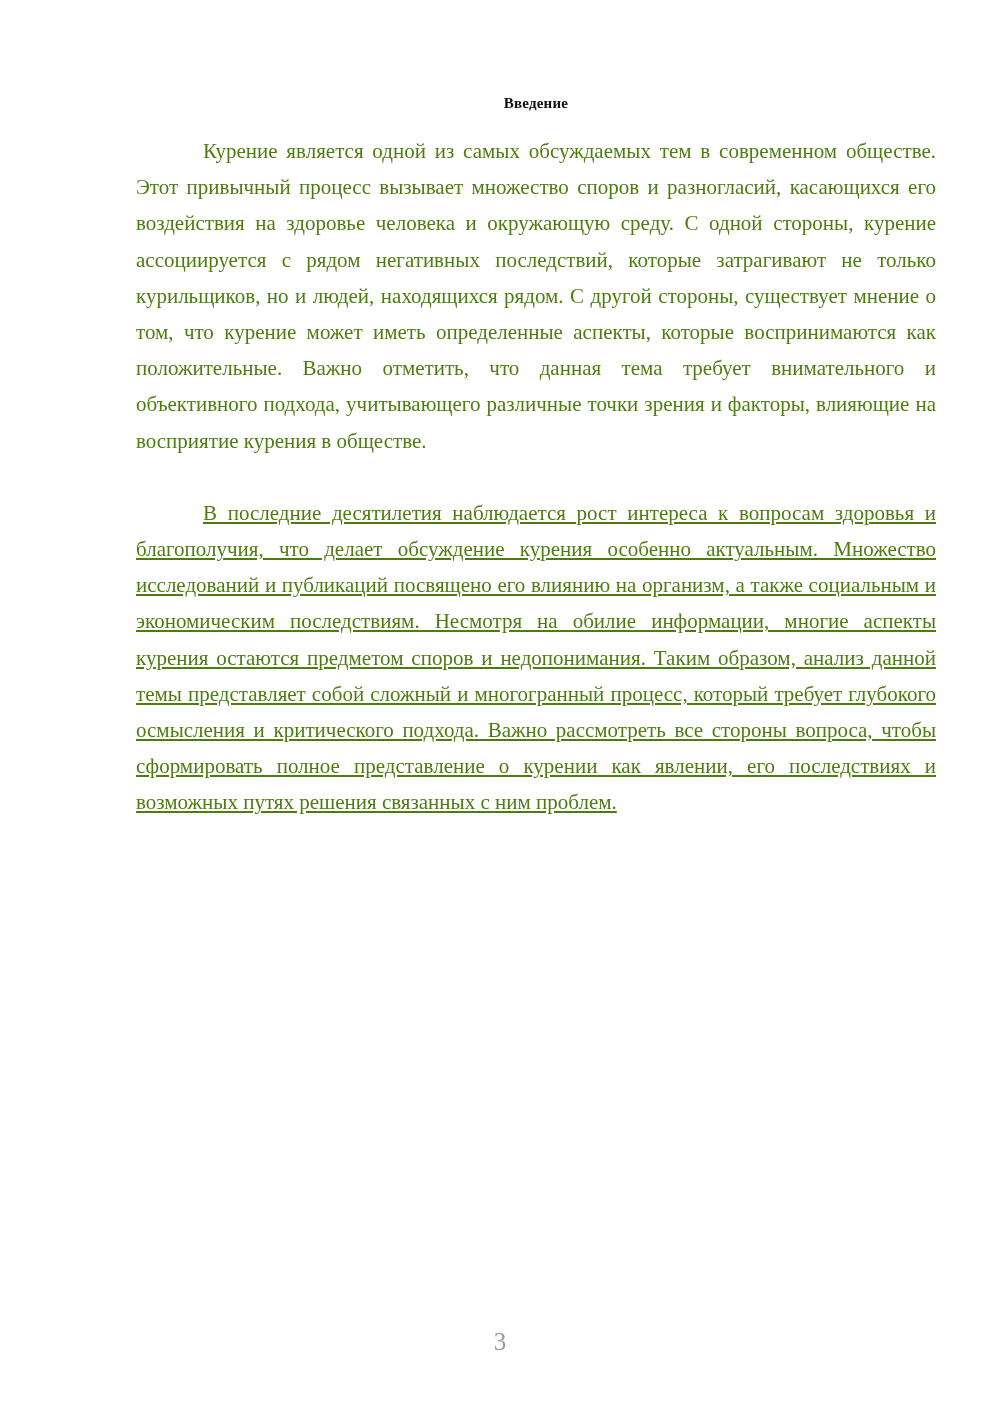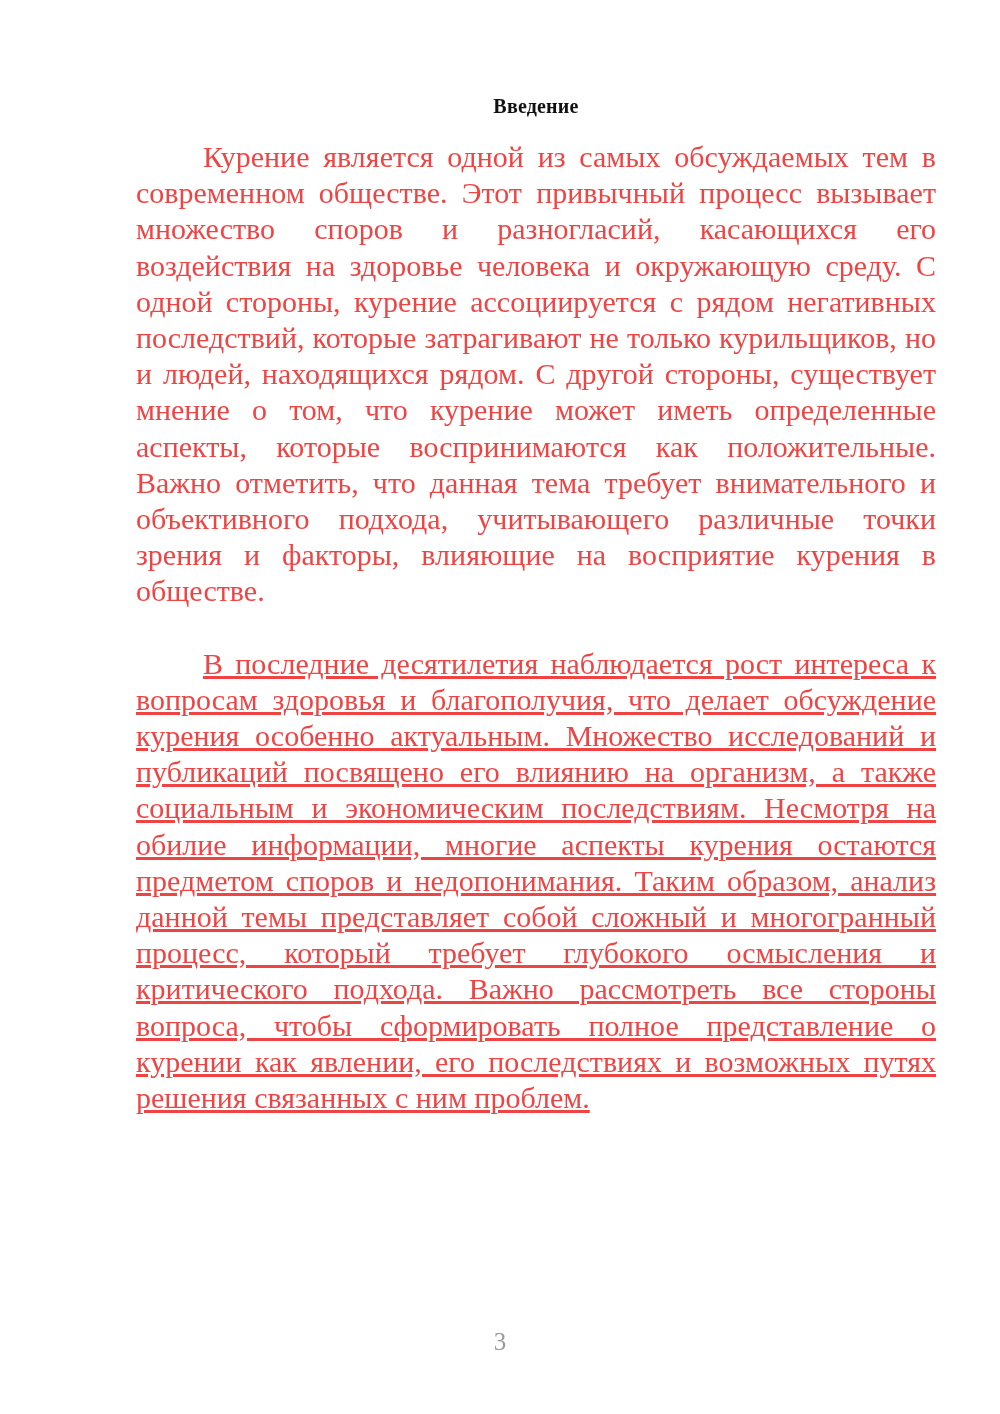--- a/index.html
+++ b/index.html
@@ -26,42 +26,42 @@
   }
 
   .content {
     position: absolute;
     left: 136px;
     top: 0;
     width: 800px;
   }
 
   .doc-title {
-    font-size: 20px;
+    font-size: 15px;
     font-weight: bold;
     text-align: center;
     letter-spacing: 0.2px;
     margin: 0;
     padding-top: 94px;
     line-height: 1.2;
     color: #111111;
   }
 
   .body-block {
     margin-top: 21px;
   }
 
   .paragraph {
-    font-size: 30px;
+    font-size: 21px;
     line-height: 36.2px;
     text-align: justify;
     text-justify: inter-word;
     text-indent: 67px;
     margin: 0 0 0 0;
-    color: #ef4444;
+    color: #4d7c0f;
     hyphens: none;
   }
 
   .paragraph + .paragraph {
     margin-top: 36px;
     text-decoration: underline;
   }
 
   .page-number {
     position: absolute;

